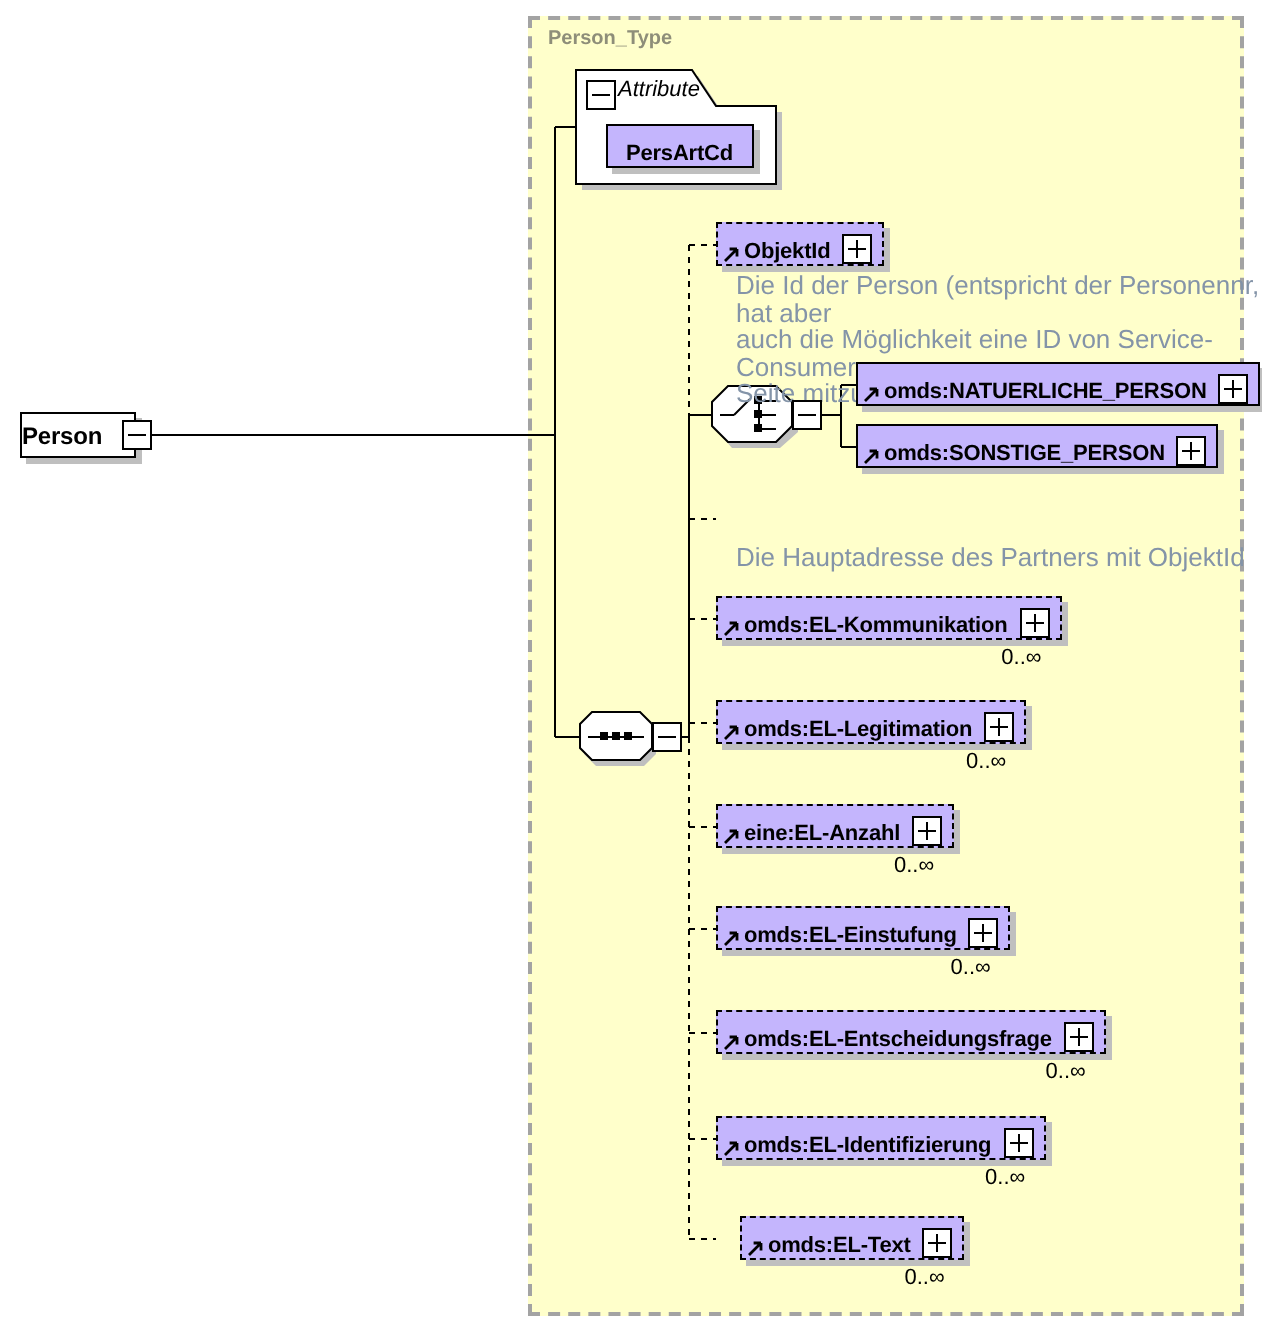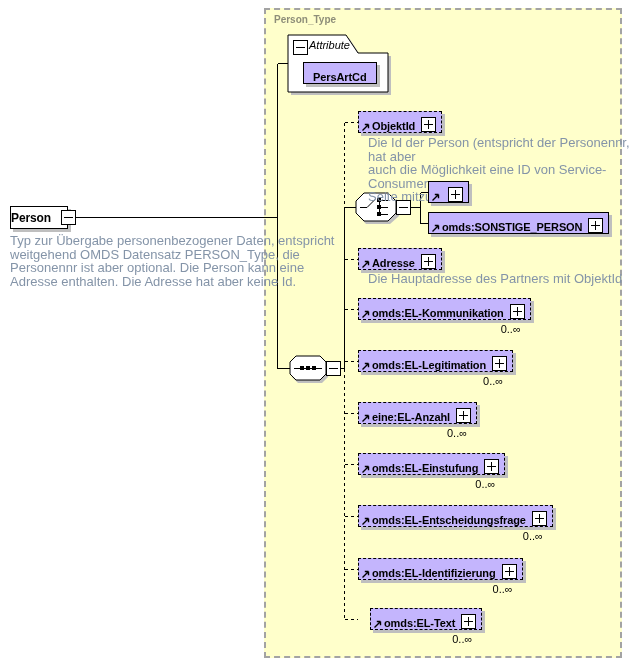--- a/index.html
+++ b/index.html
@@ -105,24 +105,20 @@
       <rect x="377" y="205" width="4" height="4" fill="#000"></rect>
       <rect x="377" y="212" width="4" height="4" fill="#000"></rect>
       <path d="M381 200.5 H388 M381 207.5 H388 M381 214.5 H388" stroke="#000"></path>
     </g>
   </svg>
 
   <div class="root-box">
     <span class="el-label">Person</span>
   </div>
   <div class="toggle abs" style="left:61px;top:210px;"></div>
-  <div class="annot" style="left:10px;top:234px;">Typ zur Übergabe personenbezogener Daten, entspricht
-weitgehend OMDS Datensatz PERSON_Type, die
-Personennr ist aber optional. Die Person kann eine
-Adresse enthalten. Die Adresse hat aber keine Id.</div>
 
   <div class="toggle abs" style="left:293px;top:40px;"></div>
   <span class="attr-title">Attribute</span>
   <div class="el-wrap persartcd">
     <div class="el-box">
       <span class="el-label">PersArtCd</span>
     </div>
   </div>
 
   <div class="el-wrap" style="left:358px;top:111px;">
@@ -136,44 +132,36 @@
   </div>
   <div class="annot" style="left:368px;top:136px;">Die Id der Person (entspricht der Personennr, hat aber
 auch die Möglichkeit eine ID von Service-Consumer
 Seite mitzugeben)</div>
 
   <div class="el-wrap" style="left:428px;top:181px;">
     <div class="el-box">
       <svg class="ref-arrow" viewBox="0 0 10 10">
           <path d="M1.5 8.5 L7.5 2.5 M7.5 2.5 H3.8 M7.5 2.5 V6.2" stroke="#000" stroke-width="1.4" fill="none"></path>
         </svg>
+      <span class="el-label">omds:NATUERLICHE_PERSON</span>
       <span class="toggle plus inline"></span>
     </div>
   </div>
   <div class="el-wrap" style="left:428px;top:212px;">
     <div class="el-box">
       <svg class="ref-arrow" viewBox="0 0 10 10">
           <path d="M1.5 8.5 L7.5 2.5 M7.5 2.5 H3.8 M7.5 2.5 V6.2" stroke="#000" stroke-width="1.4" fill="none"></path>
         </svg>
       <span class="el-label">omds:SONSTIGE_PERSON</span>
       <span class="toggle plus inline"></span>
     </div>
   </div>
   <div class="toggle abs" style="left:396px;top:200px;"></div>
   <div class="toggle abs" style="left:326px;top:361px;"></div>
 
-  <div class="el-wrap" style="left:358px;top:248px;">
-    <div class="el-box dashed">
-      <svg class="ref-arrow" viewBox="0 0 10 10">
-          <path d="M1.5 8.5 L7.5 2.5 M7.5 2.5 H3.8 M7.5 2.5 V6.2" stroke="#000" stroke-width="1.4" fill="none"></path>
-        </svg>
-      <span class="el-label">Adresse</span>
-      <span class="toggle plus inline"></span>
-    </div>
-  </div>
   <div class="annot" style="left:368px;top:272px;">Die Hauptadresse des Partners mit ObjektId</div>
 
   <div class="el-wrap" style="left:358px;top:298px;">
     <div class="el-box dashed">
       <svg class="ref-arrow" viewBox="0 0 10 10">
           <path d="M1.5 8.5 L7.5 2.5 M7.5 2.5 H3.8 M7.5 2.5 V6.2" stroke="#000" stroke-width="1.4" fill="none"></path>
         </svg>
       <span class="el-label">omds:EL-Kommunikation</span>
       <span class="toggle plus inline"></span>
     </div>

